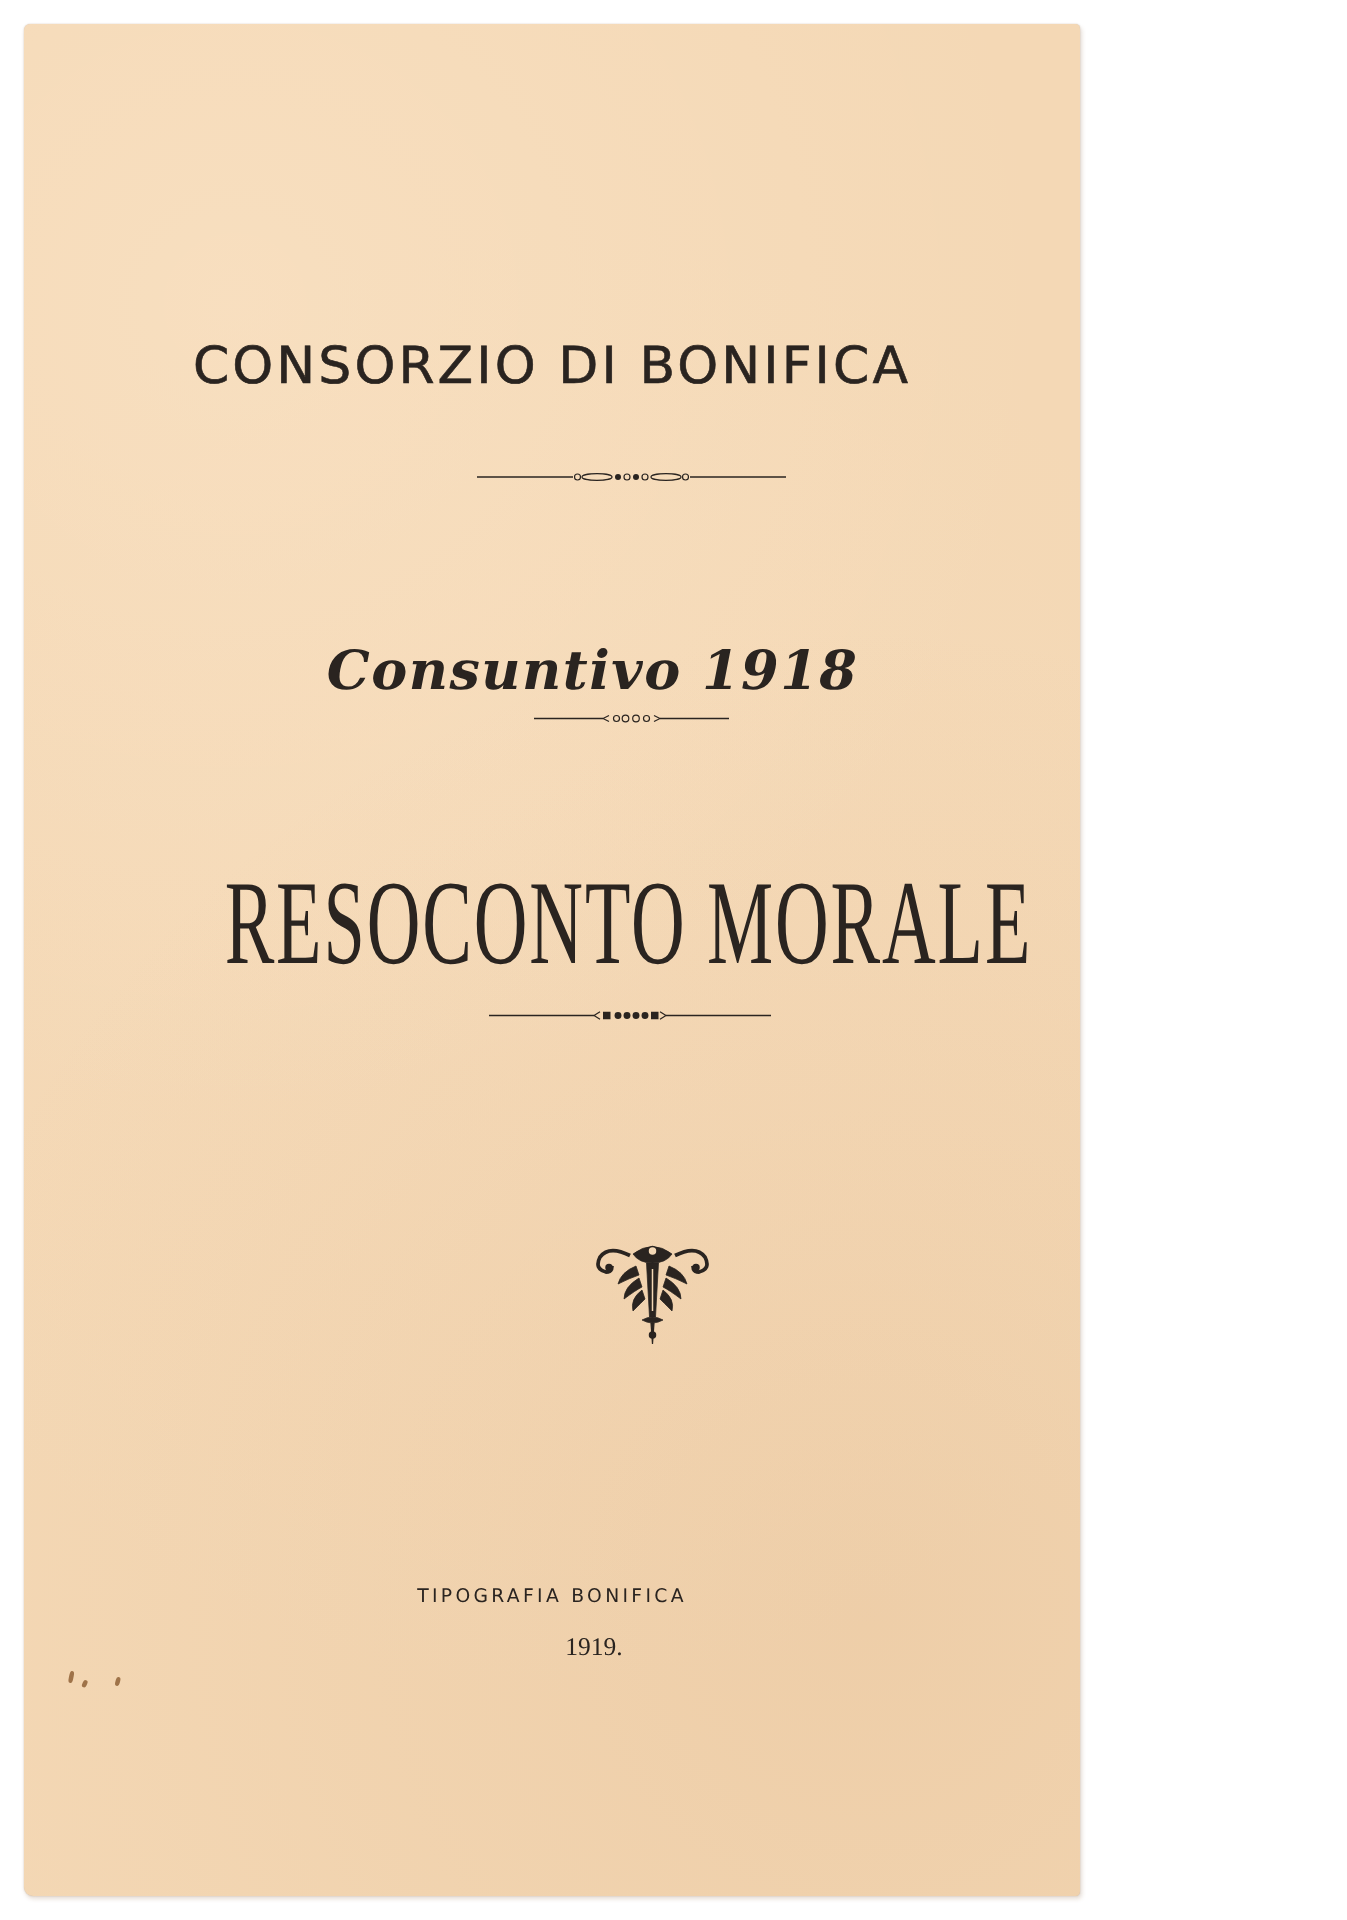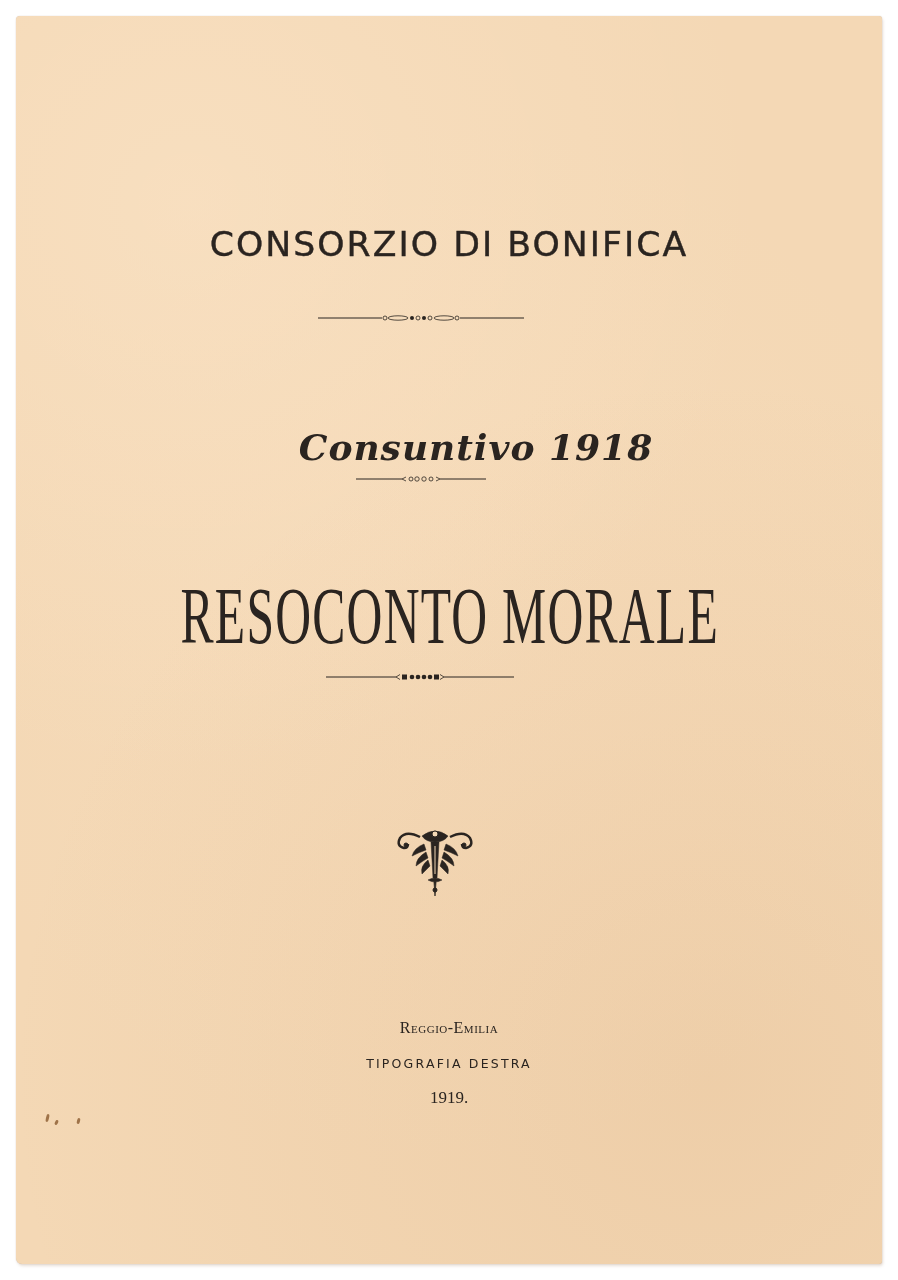--- a/index.html
+++ b/index.html
@@ -10,21 +10,21 @@
     body {
       width: 898px;
       height: 1280px;
       position: relative;
       overflow: hidden;
     }
     .page {
       position: absolute;
       left: 16px;
       top: 16px;
-      width: 866px;
+      width: 704px;
       height: 1248px;
       background: #f4d8b5;
       background-image:
         radial-gradient(circle at 20% 15%, rgba(255,235,210,0.35) 0%, rgba(255,235,210,0) 45%),
         radial-gradient(circle at 80% 85%, rgba(210,160,110,0.18) 0%, rgba(210,160,110,0) 55%),
         radial-gradient(circle at 50% 50%, rgba(250,225,195,0.25) 0%, rgba(250,225,195,0) 70%);
       border-radius: 4px 3px 3px 6px;
       box-shadow: 0 0 1px rgba(120,80,40,0.35), 1px 2px 3px rgba(120,80,40,0.18);
     }
     .ink { color: #2a2420; }
@@ -101,20 +101,21 @@
       top: 1040px;
       font-family: "DejaVu Sans", sans-serif;
       font-size: 12.5px;
       letter-spacing: 2.2px;
       font-weight: 400;
     }
     .imprint-year {
       top: 1072px;
       font-family: "Liberation Serif", serif;
       font-size: 17px;
+      padding-left: 28px;
     }
 
     .stain {
       position: absolute;
       background: #8a5a2e;
       border-radius: 40%;
       opacity: 0.8;
     }
   </style>
 </head>
@@ -195,20 +196,19 @@
         <path d="M47 20 L55 20 L53 56 L49 56 Z" stroke-width="0.5"></path>
         <path d="M51 24 L51 52" stroke="#f4d8b5" stroke-width="1"></path>
 
         <path d="M44 58 Q51 54 58 58 Q51 62 44 58 Z" stroke-width="0.5"></path>
         <path d="M50 60 L52 60 L51 74 Z" stroke-width="0.8"></path>
         <circle cx="51" cy="68" r="2"></circle>
       </g>
     </svg>
   </div>
 
-  <div class="block ink imprint-city">Reggio-Emilia</div>
-  <div class="block ink imprint-printer">TIPOGRAFIA DESTRA</div>
+  <div class="block ink imprint-printer">TIPOGRAFIA BONIFICA</div>
   <div class="block ink imprint-year">1919.</div>
 
   <div class="stain" style="left:30px; top:1098px; width:3px; height:8px; transform:rotate(12deg);"></div>
   <div class="stain" style="left:39px; top:1104px; width:3px; height:5px; transform:rotate(25deg);"></div>
   <div class="stain" style="left:61px; top:1102px; width:3px; height:6px; transform:rotate(15deg);"></div>
 </div>
 
 </body></html>

